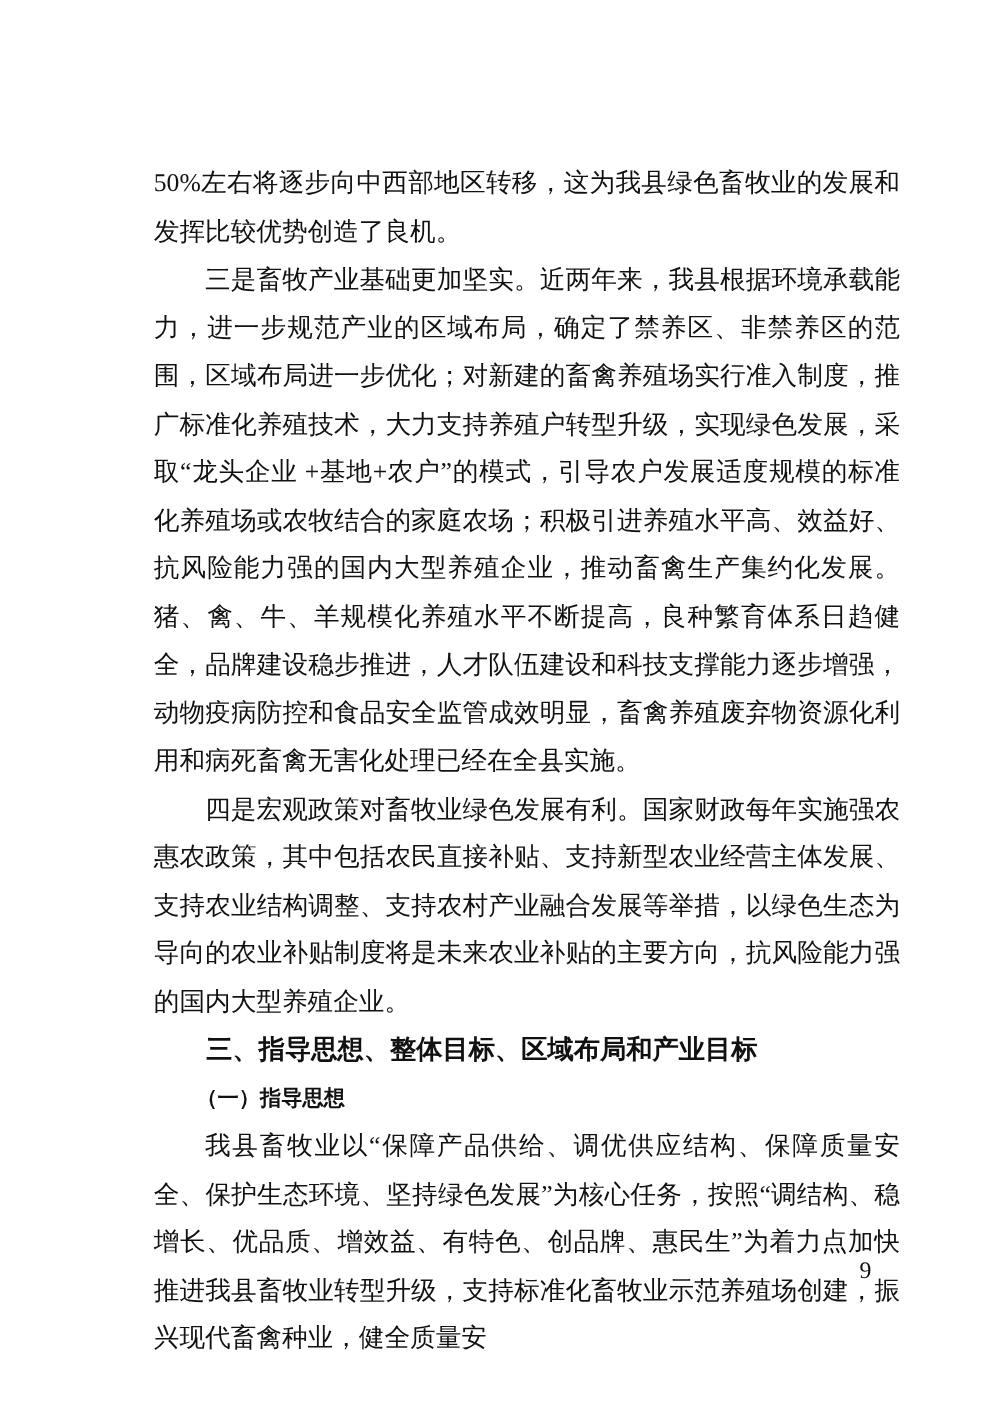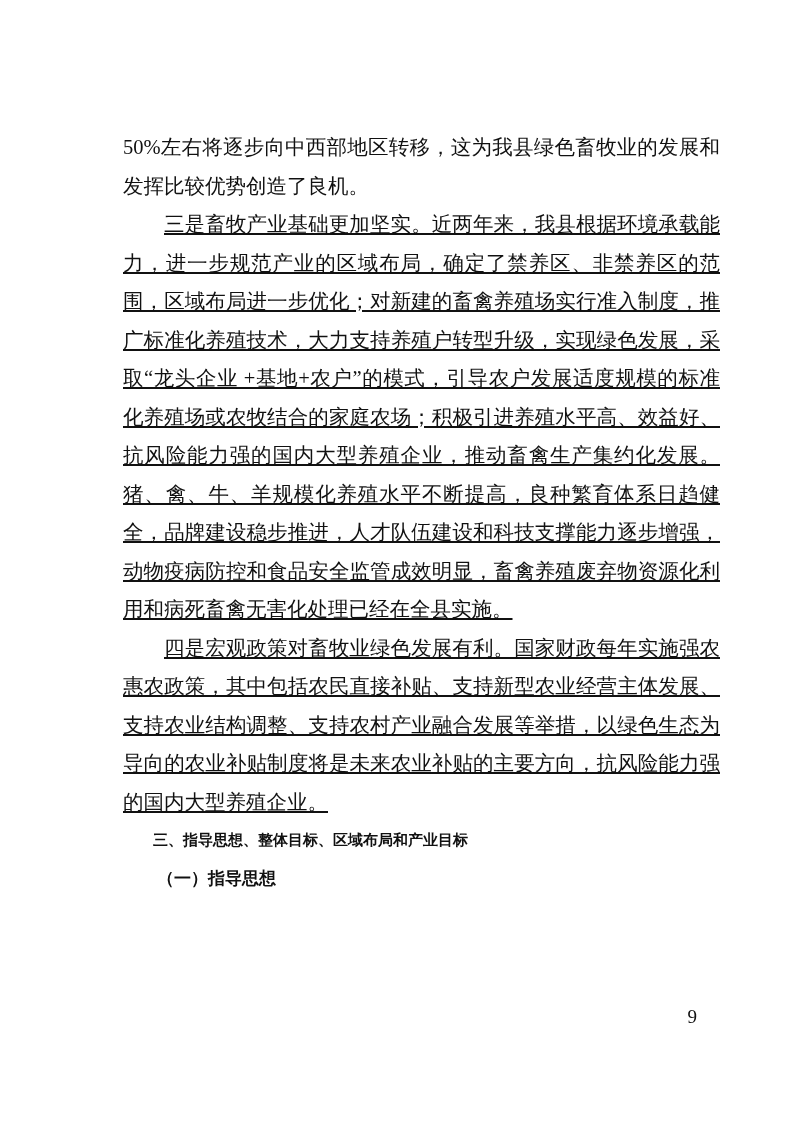--- a/index.html
+++ b/index.html
@@ -29,26 +29,25 @@
     margin: 0;
     padding: 0;
     font-size: 20.5px;
     line-height: 38.5px;
     text-align: justify;
     font-weight: normal;
     word-break: break-all;
   }
   .indent {
     text-indent: 2em;
-    text-decoration: underline;
   }
   h2.heading {
     font-family: "Liberation Sans", "DejaVu Sans", sans-serif;
     font-weight: 700;
-    font-size: 15px;
+    font-size: 21px;
     text-indent: 2em;
     text-align: left;
   }
   h3.subheading {
     font-weight: 700;
     font-size: 17px;
     text-indent: 2em;
     text-align: left;
   }
   .page-number {
@@ -63,15 +62,16 @@
 </head>
 <body>
 
 <div class="page">
   <div class="content">
     <p class="body-text">50%左右将逐步向中西部地区转移，这为我县绿色畜牧业的发展和发挥比较优势创造了良机。</p>
     <p class="body-text indent">三是畜牧产业基础更加坚实。近两年来，我县根据环境承载能力，进一步规范产业的区域布局，确定了禁养区、非禁养区的范围，区域布局进一步优化；对新建的畜禽养殖场实行准入制度，推广标准化养殖技术，大力支持养殖户转型升级，实现绿色发展，采取“龙头企业 +基地+农户”的模式，引导农户发展适度规模的标准化养殖场或农牧结合的家庭农场；积极引进养殖水平高、效益好、抗风险能力强的国内大型养殖企业，推动畜禽生产集约化发展。猪、禽、牛、羊规模化养殖水平不断提高，良种繁育体系日趋健全，品牌建设稳步推进，人才队伍建设和科技支撑能力逐步增强，动物疫病防控和食品安全监管成效明显，畜禽养殖废弃物资源化利用和病死畜禽无害化处理已经在全县实施。</p>
     <p class="body-text indent">四是宏观政策对畜牧业绿色发展有利。国家财政每年实施强农惠农政策，其中包括农民直接补贴、支持新型农业经营主体发展、支持农业结构调整、支持农村产业融合发展等举措，以绿色生态为导向的农业补贴制度将是未来农业补贴的主要方向，抗风险能力强的国内大型养殖企业。</p>
     <h2 class="heading">三、指导思想、整体目标、区域布局和产业目标</h2>
     <h3 class="subheading">（一）指导思想</h3>
+    <p class="body-text indent">我县畜牧业以“保障产品供给、调优供应结构、保障质量安全、保护生态环境、坚持绿色发展”为核心任务，按照“调结构、稳增长、优品质、增效益、有特色、创品牌、惠民生”为着力点加快推进我县畜牧业转型升级，支持标准化畜牧业示范养殖场创建，振兴现代畜禽种业，健全质量安</p>
   </div>
   <div class="page-number">9</div>
 </div>
 
 </body></html>

